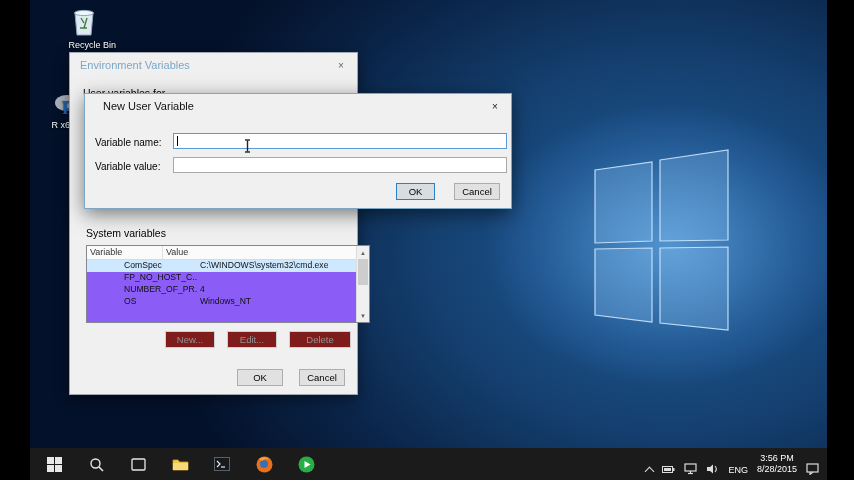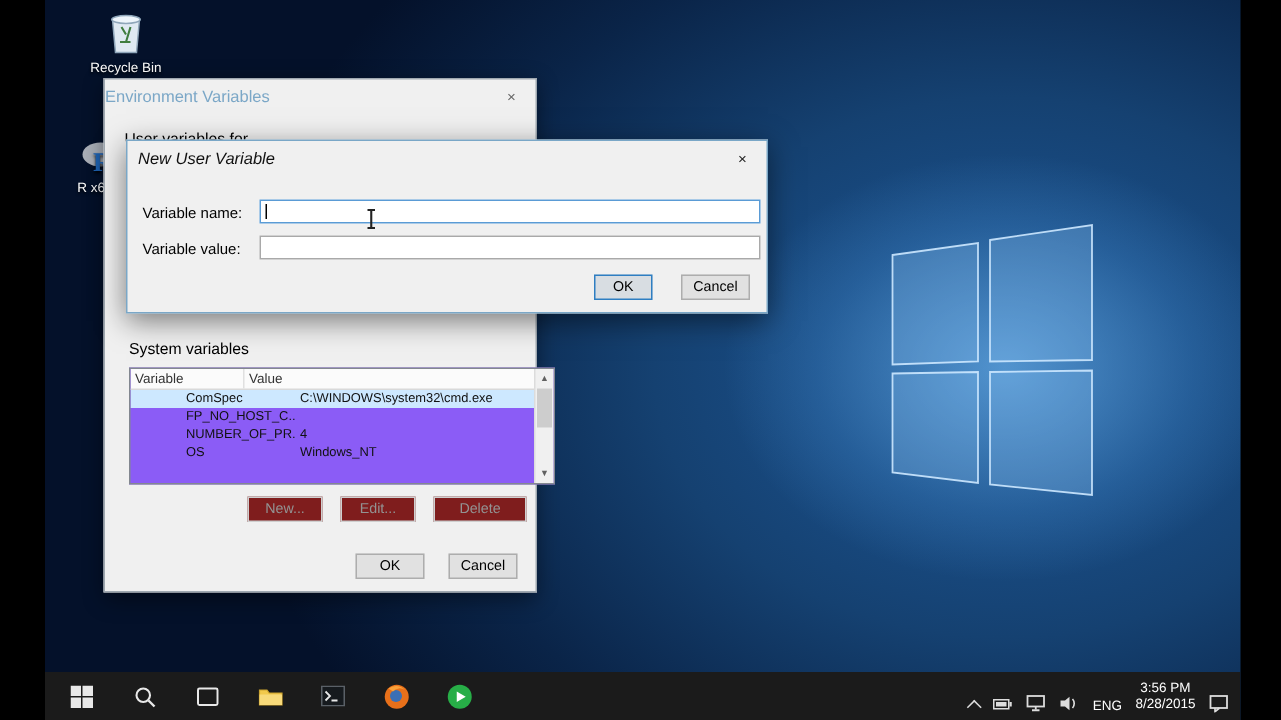--- a/index.html
+++ b/index.html
@@ -19,23 +19,23 @@
                text-shadow:0 1px 2px rgba(0,0,0,0.9); }
   .desk-icon .glyph { display:block; margin:0 auto 2px; }
 
   
   .dialog { position:absolute; background:#f0f0f0; }
   .env-dialog { left:69px; top:52px; width:289px; height:343px; border:1px solid #9fa8b0;
                 box-shadow:0 4px 14px rgba(0,0,0,0.45); z-index:10; }
   .nvar-dialog { left:84px; top:93px; width:428px; height:116px; border:1px solid #7aa7c7;
                  box-shadow:0 5px 18px rgba(0,0,0,0.5); z-index:20; }
   .titlebar { position:absolute; left:0; top:0; right:0; height:24px; display:flex; align-items:center; }
-  .title-text { font-size:11px; }
+  .title-text { font-size:11px; padding-left:10px; }
   .env-dialog .title-text { color:#7ba7c7; }
-  .nvar-dialog .title-text { color:#111; padding-left:7px;font-style:italic; }
+  .nvar-dialog .title-text { color:#111; padding-left:18px; }
   .close-btn { margin-left:auto; width:32px; height:24px; display:flex; align-items:center;
                justify-content:center; font-size:10px; color:#666; }
   .nvar-dialog .close-btn { color:#222; }
 
   .btn { position:absolute; display:flex; align-items:center; justify-content:center;
          font-size:9.5px; color:#000; background:#e1e1e1; border:1px solid #adadad; height:17px; }
   .btn.disabled { background:#7f1d1d; border-color:#cfcfcf; color:#939393; }
   .btn.default { border-color:#2e7ec2; background:#d8dde2; }
 
   .section-label { position:absolute; font-size:10.5px; color:#000; }
@@ -84,21 +84,21 @@
 
 <div class="desktop">
 
   <svg class="win-logo" width="150" height="185" viewBox="0 0 150 185">
     <polygon points="5,22 62,14 62,93 5,95" fill="rgba(150,205,250,0.26)" stroke="rgba(205,232,255,0.9)" stroke-width="1.2"></polygon>
     <polygon points="70,12 138,2 138,92 70,93" fill="rgba(150,205,250,0.26)" stroke="rgba(205,232,255,0.9)" stroke-width="1.2"></polygon>
     <polygon points="5,101 62,100 62,174 5,167" fill="rgba(150,205,250,0.26)" stroke="rgba(205,232,255,0.9)" stroke-width="1.2"></polygon>
     <polygon points="70,100 138,99 138,182 70,175" fill="rgba(150,205,250,0.26)" stroke="rgba(205,232,255,0.9)" stroke-width="1.2"></polygon>
   </svg>
 
-  <div class="desk-icon" style="left:22px; top:4px;">
+  <div class="desk-icon" style="left:22px; top:4px;text-align:right;">
     <svg class="glyph" width="30" height="34" viewBox="0 0 30 34">
       <path d="M6 9 L24 9 L22 31 L8 31 Z" fill="#dfe9f2" stroke="#8fa6ba" stroke-width="1"></path>
       <ellipse cx="15" cy="9" rx="9.5" ry="2.6" fill="#eef5fb" stroke="#8fa6ba" stroke-width="1"></ellipse>
       <path d="M12 14 L15 19 M18 14 L15 24 M11 24 L18 24" stroke="#3f7d3f" stroke-width="1.4" fill="none"></path>
     </svg>
     <span>Recycle Bin</span>
   </div>
 
   <div class="desk-icon" style="left:8px; top:92px; width:58px;">
     <svg class="glyph" width="28" height="26" viewBox="0 0 28 26">

